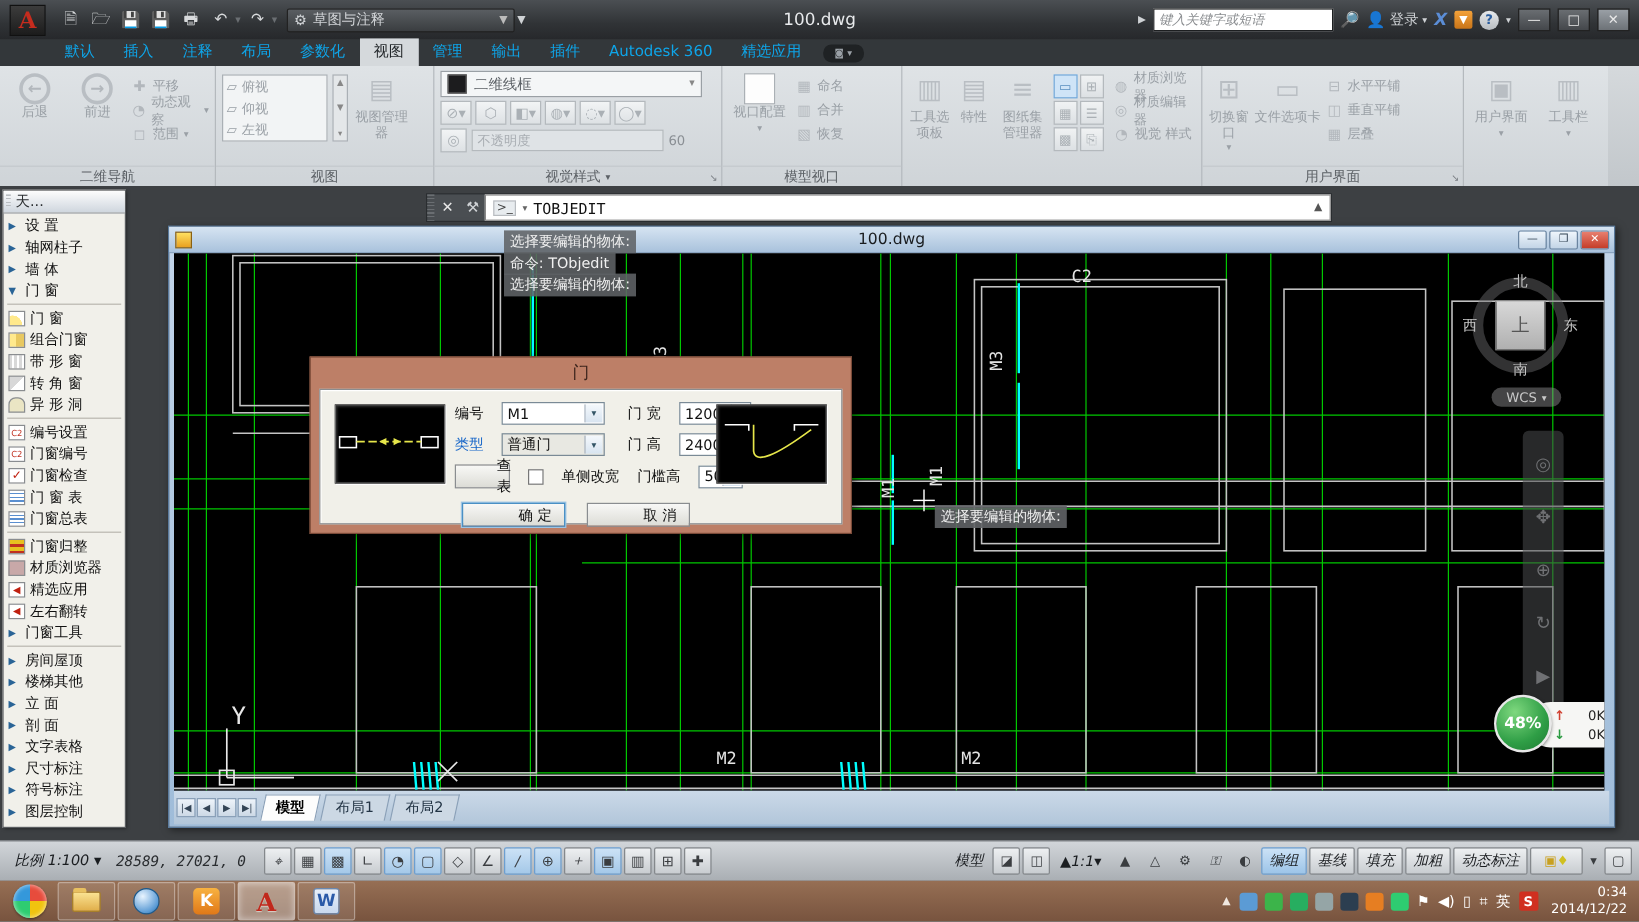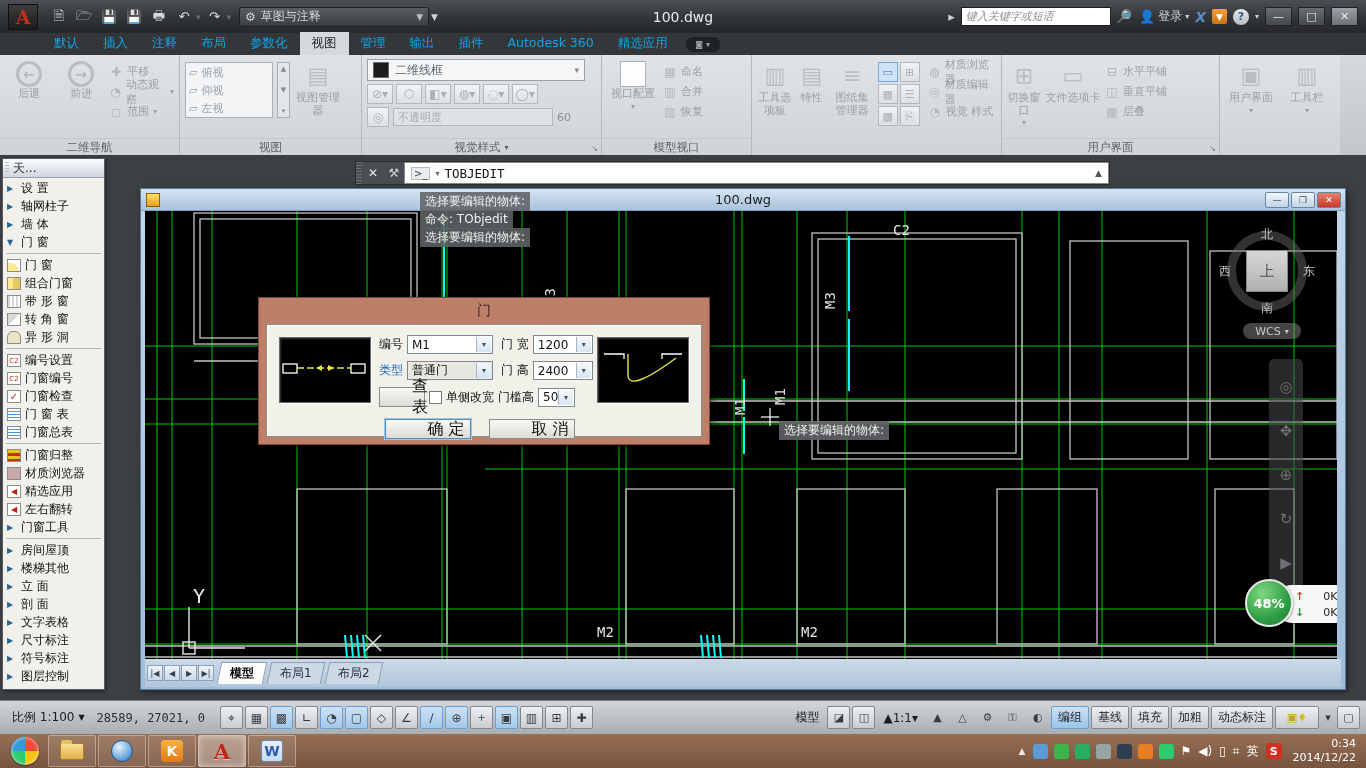--- a/index.html
+++ b/index.html
@@ -184,34 +184,34 @@
 
   
   .door-dlg { position:absolute; left:258px; top:142px; width:452px; height:148px; background:#bd7f67;
     border:1px solid #7a4a38; box-shadow:2px 2px 8px rgba(0,0,0,.55); z-index:60; }
   .dlg-title { height:26px; display:flex; align-items:center; justify-content:center; font-size:14px; color:#3c241c; }
   .dlg-body { position:absolute; left:7px; right:7px; top:26px; bottom:7px; background:#f1f0e9;
     border:1px solid #8a8d90; box-shadow:inset 1px 1px 0 #fff; padding:8px; }
   .dlg-preview { position:absolute; width:92px; height:66px; background:#000; border:1px solid #666;
     box-shadow:inset 1px 1px 2px #333, 1px 1px 0 #fff; }
   .dp-left { left:12px; top:12px; } .dp-right { right:12px; top:12px; }
-  .dlg-row { position:absolute; display:flex; align-items:center; gap:4px; font-size:12px; color:#111; }
+  .dlg-row { position:absolute; display:flex; align-items:center; gap:15px; font-size:12px; color:#111; }
   .dlg-sel { height:19px; background:#fff; border:1px solid #7a8a96; display:flex; align-items:center;
     font-size:12px; color:#111; padding-left:4px; position:relative; }
   .dlg-sel .dd { position:absolute; right:1px; top:1px; bottom:1px; width:15px; background:linear-gradient(#f4f8fc,#d8e4f0);
     border-left:1px solid #a8b4c0; display:flex; align-items:center; justify-content:center; font-size:8px; color:#356; }
   .dlg-btn { height:20px; background:linear-gradient(#f8f8f6,#dcdcd6); border:1px solid #8a8d90;
-    font-size:16px; color:#111; display:flex; align-items:center; justify-content:center;padding-left:36px; }
+    font-size:12px; color:#111; display:flex; align-items:center; justify-content:center;padding-left:36px; }
   .blue-lbl { color:#1464c8; }
   .dlg-check { width:13px; height:13px; background:#fff; border:1px solid #777; }
   .ok-btn { border:1px solid #4a90c4 !important; box-shadow:0 0 0 1px #9cc4e4;text-align:center; }
 
   
   .statusbar { position:absolute; left:0; top:700px; width:1366px; height:34px;
-    background:linear-gradient(#d2d6da,#a9aeb3); border-top:1px solid #7a7e82; display:flex; align-items:center; padding:0 6px; }
+    background:linear-gradient(#d2d6da,#a9aeb3); border-top:1px solid #7a7e82; display:flex; align-items:center; padding:0 6px;font-style:italic; }
   .scale-btn { font-size:12px; color:#1a1d20; display:flex; gap:4px; align-items:center; padding:2px 6px; }
   .scale-btn .c { font-size:8px; }
   .coords { font-family:"DejaVu Sans Mono","Liberation Mono",monospace; font-size:12px; color:#2a2d30; margin:0 14px 0 6px; }
   .stog { width:23px; height:23px; margin:0 1px; border:1px solid #84888c; border-radius:2px;
     background:linear-gradient(#eef0f2,#c8ccd0); display:flex; align-items:center; justify-content:center;
     font-size:12px; color:#3a3d40; }
   .stog.on { background:linear-gradient(#cce2f6,#a4c8e8); border-color:#6b9fd2; }
   .sb-right { margin-left:auto; display:flex; align-items:center; gap:2px; }
   .sb-txt { height:23px; padding:0 6px; border:1px solid #84888c; border-radius:2px; font-size:12px;
     color:#1a1d20; background:linear-gradient(#eef0f2,#c8ccd0); display:flex; align-items:center; }

